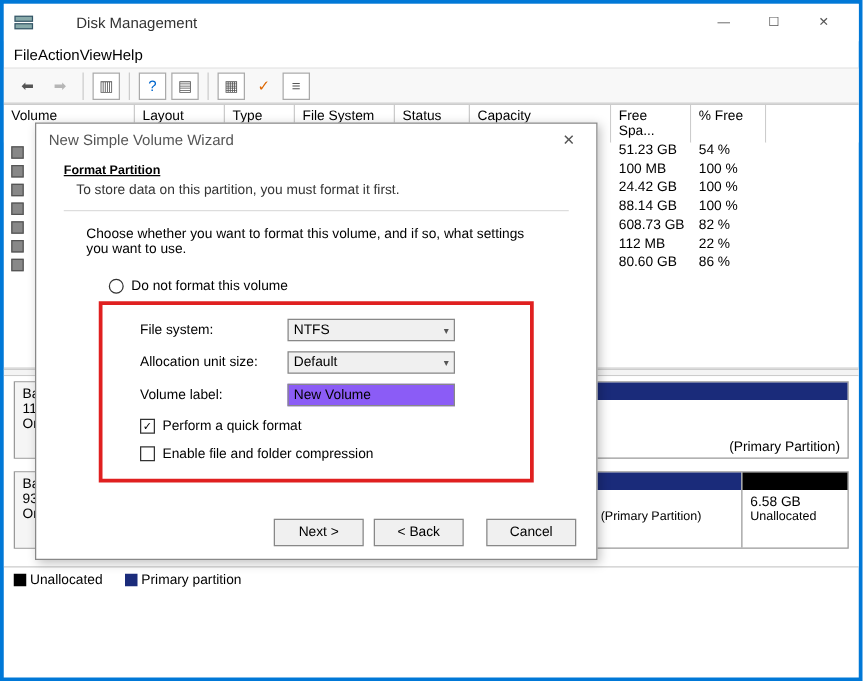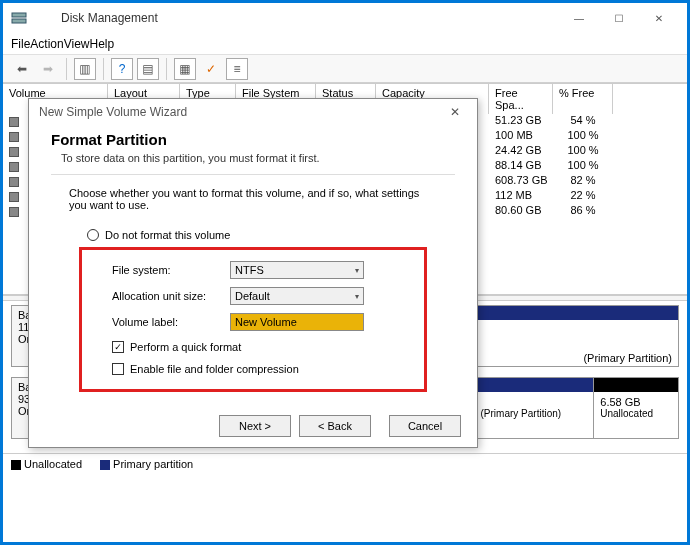--- a/index.html
+++ b/index.html
@@ -19,51 +19,51 @@
 .grid-head { display: flex; border-top: 1px solid #ccc; }
 .gh { font-size: 11px; padding: 3px 6px; border-right: 1px solid #ccc; background: #fff; }
 .gh.vol { width: 105px; } .gh.lay { width: 72px; } .gh.typ { width: 56px; }
 .gh.fs { width: 80px; } .gh.st { width: 60px; } .gh.cap { width: 113px; }
 .gh.free { width: 64px; } .gh.pct { width: 60px; } .gh.last { flex:1; border-right: none; }
 .grid-body { position: relative; height: 180px; }
 .data-row { display: flex; font-size: 11px; height: 15px; }
 .dc { padding: 0 6px; white-space: nowrap; overflow: hidden; }
 .dc.vol { width: 105px; display: flex; align-items: center; gap: 3px; }
 .dc.free { width: 64px; margin-left: 381px; }
-.dc.pct { width: 60px; text-align: center; }
+.dc.pct { width: 60px; }
 .drv { width: 10px; height: 10px; background: #888; border: 1px solid #555; }
 .midsep { height: 6px; border-top: 1px solid #ccc; border-bottom: 1px solid #ccc; background: #f4f4f4; }
 .graphzone { background: #fff; padding: 4px 8px; }
 .diskrow { display: flex; height: 62px; margin-bottom: 10px; border: 1px solid #999; }
 .diskinfo { width: 112px; border-right: 1px solid #999; padding: 3px 6px; font-size: 11px; background: #f5f5f5; white-space: pre-line; }
 .parts { flex: 1; display: flex; }
 .part { border-left: 1px solid #999; font-size: 11px; padding: 2px 6px; display: flex; flex-direction: column; position: relative; }
 .part .bar { position: absolute; left: 0; right: 0; top: 0; height: 14px; background: #1a2b7a; }
 .part.unalloc .bar { background: #000; }
 .part .lbl { margin-top: 16px; }
 .legend { padding: 4px 8px; font-size: 11px; border-top: 1px solid #ccc; display: flex; gap: 18px; align-items: center; }
 .legend .sw { width: 10px; height: 10px; display: inline-block; vertical-align: middle; margin-right: 3px; }
 .sw.black { background: #000; } .sw.blue { background: #1a2b7a; }
 
 .dialog { position: absolute; top: 98px; left: 28px; width: 450px; height: 350px; background: #fff; border: 1px solid #888; box-shadow: 2px 2px 8px rgba(0,0,0,0.25); z-index: 10; }
 .dlg-title { height: 26px; display: flex; align-items: center; padding: 0 10px; font-size: 12px; color: #555; }
 .dlg-close { margin-left: auto; width: 24px; height: 20px; display: flex; align-items: center; justify-content: center; color: #555; }
 .dlg-body { padding: 6px 22px 10px 22px; }
-.dlg-h1 { font-size: 15px; font-weight: bold; margin-bottom: 4px; }
+.dlg-h1 { font-size: 10px; font-weight: bold; margin-bottom: 4px; text-decoration: underline; }
 .dlg-sub { font-size: 11px; color: #333; margin-left: 10px; }
 .dlg-line { height: 1px; background: #ddd; margin: 10px 0 12px; }
 .dlg-text { font-size: 11px; margin: 8px 18px 18px; }
 .radio-row { font-size: 11px; margin: 6px 36px; display: flex; align-items: center; gap: 6px; }
 .radio { width: 12px; height: 12px; border: 1px solid #333; border-radius: 50%; display: inline-flex; align-items: center; justify-content: center; flex-shrink:0; }
 .radio.on::after { content:""; width: 6px; height: 6px; background: #000; border-radius: 50%; }
 .redbox { border: 3px solid #e02020; margin: 0 28px 8px; padding: 3px 6px 14px; }
 .form-row { display: flex; align-items: center; font-size: 11px; margin: 8px 24px 0; }
 .form-row .flabel { width: 118px; }
 .sel, .txt { width: 134px; height: 18px; font-size: 11px; padding: 0 4px; border: 1px solid #888; background: #f0f0f0; }
-.txt { background: #eab308; }
+.txt { background: #8b5cf6; }
 .sel { display: flex; align-items: center; justify-content: space-between; }
 .caret { font-size: 8px; color: #555; }
 .chk-row { font-size: 11px; margin: 10px 24px 0; display: flex; align-items: center; gap: 6px; }
 .chk { width: 12px; height: 12px; border: 1px solid #333; display: inline-flex; align-items: center; justify-content: center; font-size: 9px; flex-shrink:0; }
 .dlg-foot { position: absolute; bottom: 10px; right: 16px; display: flex; gap: 8px; }
 .btn { width: 72px; height: 22px; font-size: 11px; border: 1px solid #888; background: #f0f0f0; }
 </style>
 </head>
 <body>
 

